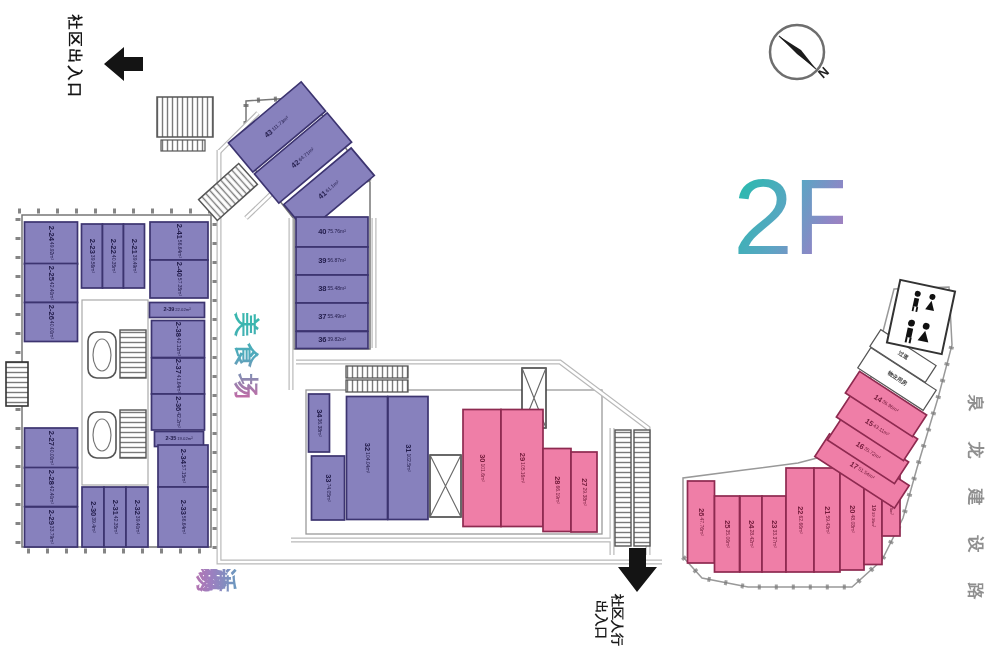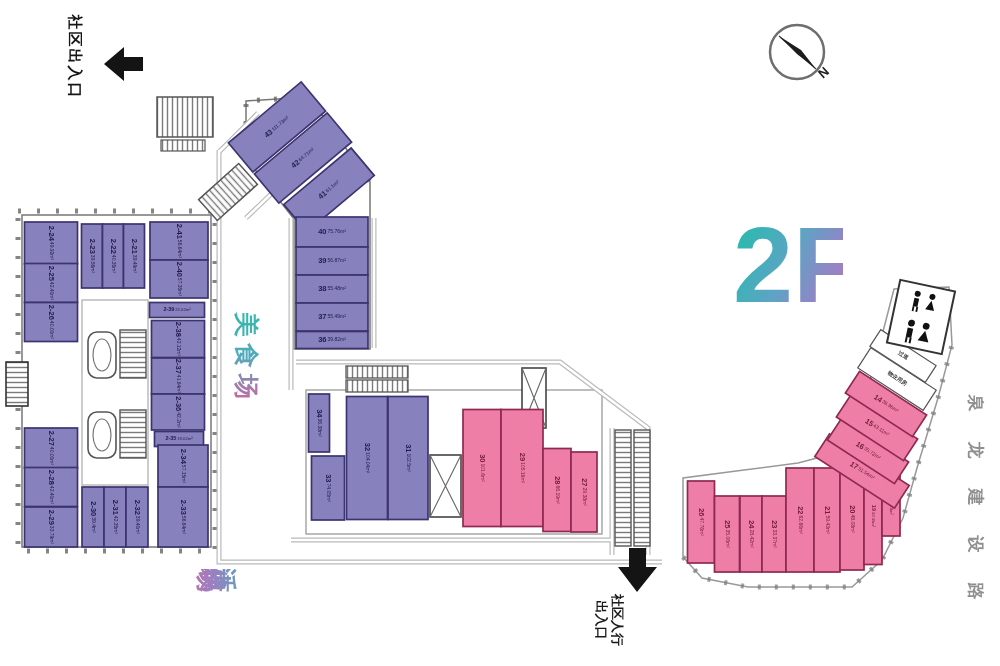--- a/index.html
+++ b/index.html
@@ -22,23 +22,23 @@
   .ent-bottom{
     left:573px;top:603px;width:70px;height:34px;
     transform:rotate(90deg);
     font-size:13px;font-weight:bold;color:#1a1a1a;line-height:1.25;
     text-align:center;
   }
   .ent-bottom span{display:block;}
   
   .floor{
     left:733px;top:152px;width:110px;height:140px;
-    font-size:108px;font-weight:700;line-height:130px;text-align:center;
+    font-size:108px;font-weight:400;line-height:130px;text-align:center;
     background:linear-gradient(115deg,#2eb8b0 15%,#5da4c4 48%,#8d87c6 72%,#b07cba 92%);
-    -webkit-background-clip:text;background-clip:text;color:transparent;margin-top:48px;
+    -webkit-background-clip:text;background-clip:text;color:transparent;
   }
   
   .zone-food{
     left:202px;top:342px;width:90px;height:30px;
     transform:rotate(90deg);
     font-size:25px;font-weight:bold;letter-spacing:6px;line-height:30px;text-align:center;
     background:linear-gradient(to right,#39b6ae 10%,#52a9bd 50%,#c06ba6 95%);
     -webkit-background-clip:text;background-clip:text;color:transparent;
   }
   

